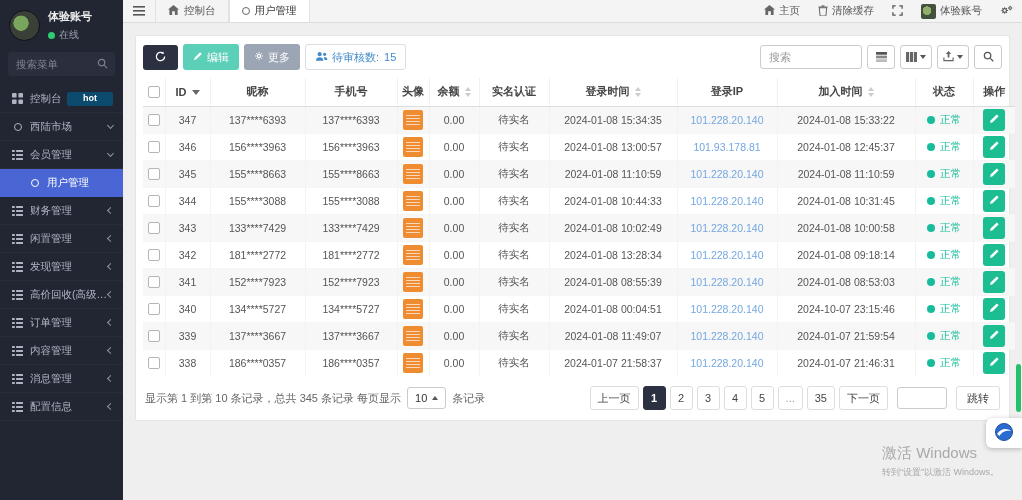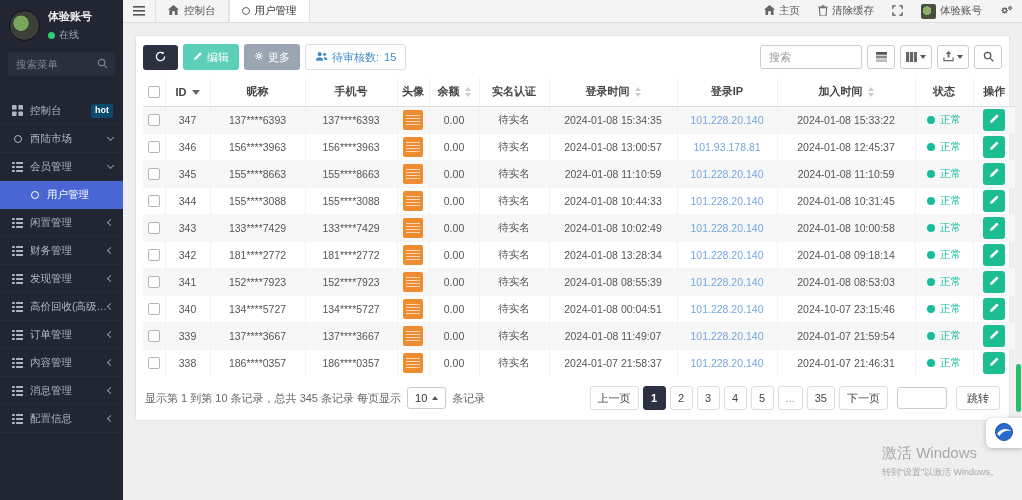--- a/index.html
+++ b/index.html
@@ -8,29 +8,29 @@
 
   
   .sidebar{width:123px;flex-shrink:0;background:#222633;display:flex;flex-direction:column;overflow:hidden}
   .logo{height:23px;line-height:23px;text-align:center;color:#fff;font-size:12.5px;font-weight:bold;background:#1c1f29;white-space:nowrap}
   .userbox{display:flex;align-items:center;padding:9px 9px 7px}
   .s-avatar{width:31px;height:31px;border-radius:50%;flex-shrink:0;background:radial-gradient(circle at 38% 42%,#79a55d 0 30%,#3a4038 32% 100%);border:1px solid #11131a}
   .uinfo{margin-left:8px;min-width:0}
   .uname{color:#ececec;font-size:11px;font-weight:bold;white-space:nowrap}
   .ustatus{color:#98a0ae;font-size:10px;margin-top:4px;display:flex;align-items:center}
   .gdot{width:7px;height:7px;border-radius:50%;background:#2ecc71;margin-right:4px;flex-shrink:0}
-  .msearch{margin:3px 8px 21px;position:relative}
+  .msearch{margin:3px 8px 9px;position:relative}
   .msearch input{width:100%;background:#2b2f3d;border:0;outline:none;height:24px;border-radius:3px;color:#aab1bf;padding:0 22px 0 8px;font-size:10.5px}
   .msearch input::placeholder{color:#7c8494}
   .msearch .micon-search{position:absolute;right:7px;top:6px;opacity:.75}
   .menu{flex:1;overflow:hidden}
   .menu-item{height:28px;display:flex;align-items:center;padding:0 10px;color:#adb4c3;cursor:pointer;border-bottom:1px solid rgba(255,255,255,.035);white-space:nowrap}
   .menu-item .micon{width:15px;display:inline-flex;justify-content:center;flex-shrink:0}
   .menu-item .mlabel{flex:1;margin-left:5px;overflow:hidden;text-overflow:ellipsis;font-size:10.5px}
-  .badge-hot{background:#0c4a6e;color:#fff;font-size:9px;line-height:1;padding:2px 4px 3px;border-radius:2px;font-weight:bold}
+  .badge-hot{background:#0c4a6e;color:#fff;font-size:9px;line-height:1;padding:2px 16px 3px;border-radius:2px;font-weight:bold}
   .ring{width:8px;height:8px;border:1.4px solid currentColor;border-radius:50%;display:inline-block}
   .chev{width:5px;height:5px;border-right:1.4px solid #8e96a6;border-bottom:1.4px solid #8e96a6;display:inline-block}
   .chev.down{transform:rotate(45deg);margin-top:-3px}
   .chev.left{transform:rotate(135deg)}
   .menu-item.active{background:#4a66d4;color:#fff;border-bottom-color:transparent}
   .submenu .menu-item{padding-left:27px}
 
   
   .rightside{flex:1;display:flex;flex-direction:column;position:relative;min-width:0}
   .tabbar{height:23px;background:#f4f4f4;border-bottom:1px solid #dcdcdc;display:flex;align-items:stretch;flex-shrink:0}
@@ -166,35 +166,35 @@
           <span class="micon">
             <svg width="11" height="10" viewBox="0 0 12 11">
               <rect x="0" y="0" width="3" height="2.2" fill="currentColor"></rect>
               <rect x="4.5" y="0" width="7.5" height="2.2" fill="currentColor"></rect>
               <rect x="0" y="4.4" width="3" height="2.2" fill="currentColor"></rect>
               <rect x="4.5" y="4.4" width="7.5" height="2.2" fill="currentColor"></rect>
               <rect x="0" y="8.8" width="3" height="2.2" fill="currentColor"></rect>
               <rect x="4.5" y="8.8" width="7.5" height="2.2" fill="currentColor"></rect>
             </svg>
           </span>
+          <span class="mlabel">财务管理</span>
+          <span class="chev left"></span>
+        </div>
+        <div class="menu-item">
+          <span class="micon">
+            <svg width="11" height="10" viewBox="0 0 12 11">
+              <rect x="0" y="0" width="3" height="2.2" fill="currentColor"></rect>
+              <rect x="4.5" y="0" width="7.5" height="2.2" fill="currentColor"></rect>
+              <rect x="0" y="4.4" width="3" height="2.2" fill="currentColor"></rect>
+              <rect x="4.5" y="4.4" width="7.5" height="2.2" fill="currentColor"></rect>
+              <rect x="0" y="8.8" width="3" height="2.2" fill="currentColor"></rect>
+              <rect x="4.5" y="8.8" width="7.5" height="2.2" fill="currentColor"></rect>
+            </svg>
+          </span>
           <span class="mlabel">闲置管理</span>
-          <span class="chev left"></span>
-        </div>
-        <div class="menu-item">
-          <span class="micon">
-            <svg width="11" height="10" viewBox="0 0 12 11">
-              <rect x="0" y="0" width="3" height="2.2" fill="currentColor"></rect>
-              <rect x="4.5" y="0" width="7.5" height="2.2" fill="currentColor"></rect>
-              <rect x="0" y="4.4" width="3" height="2.2" fill="currentColor"></rect>
-              <rect x="4.5" y="4.4" width="7.5" height="2.2" fill="currentColor"></rect>
-              <rect x="0" y="8.8" width="3" height="2.2" fill="currentColor"></rect>
-              <rect x="4.5" y="8.8" width="7.5" height="2.2" fill="currentColor"></rect>
-            </svg>
-          </span>
-          <span class="mlabel">财务管理</span>
           <span class="chev left"></span>
         </div>
         <div class="menu-item">
           <span class="micon">
             <svg width="11" height="10" viewBox="0 0 12 11">
               <rect x="0" y="0" width="3" height="2.2" fill="currentColor"></rect>
               <rect x="4.5" y="0" width="7.5" height="2.2" fill="currentColor"></rect>
               <rect x="0" y="4.4" width="3" height="2.2" fill="currentColor"></rect>
               <rect x="4.5" y="4.4" width="7.5" height="2.2" fill="currentColor"></rect>
               <rect x="0" y="8.8" width="3" height="2.2" fill="currentColor"></rect>

